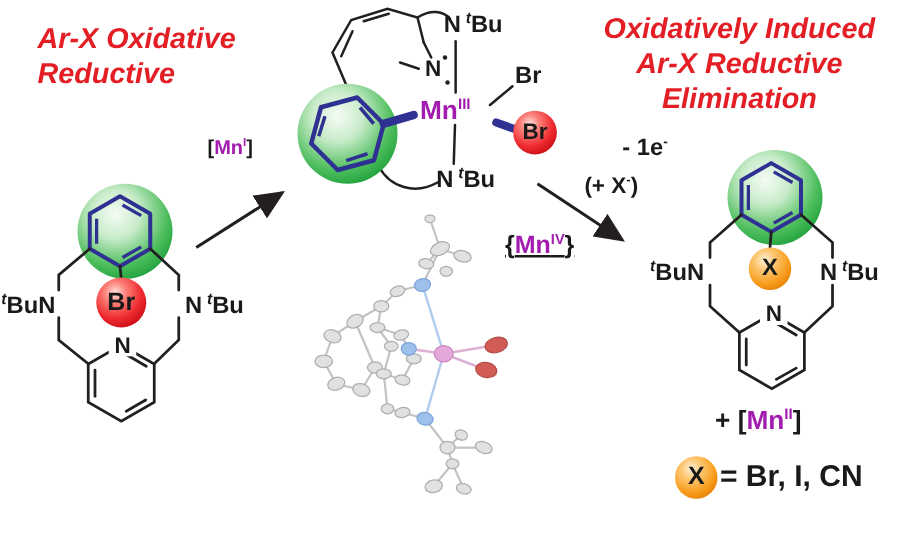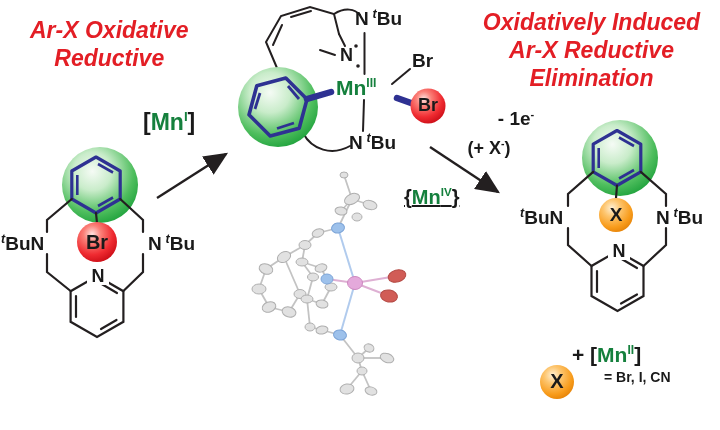--- a/index.html
+++ b/index.html
@@ -1,25 +1,25 @@
 <!DOCTYPE html>
 <html><head>
 <meta charset="utf-8">
 <style>
   html,body{margin:0;padding:0;background:#fff;}
   .canvas{position:relative;width:720px;height:430px;background:#fff;overflow:hidden;
           font-family:"Liberation Sans",sans-serif;}
   svg{position:absolute;left:0;top:0;}
   .lbl{position:absolute;white-space:nowrap;color:#1a1a1a;line-height:1;font-weight:bold;}
   .b{font-weight:bold;}
-  .red{color:#15803d;}
+  .red{color:#a21caf;}
   .blk{color:#1a1a1a;}
   .sup{font-size:58%;vertical-align:super;}
   .supt{font-size:66%;font-style:italic;vertical-align:super;}
-  .title{font-weight:bold;font-style:italic;color:#e31e25;font-size:23px;line-height:28px;text-align:center;}
+  .title{font-weight:bold;font-style:italic;color:#e31e25;font-size:23px;line-height:28px;}
   .tc{text-align:center;}
   .whitebg{background:#fff;padding:0 1px;}
 </style>
 </head>
 <body>
 
 <div class="canvas">
 
 <svg width="720" height="430" viewBox="0 0 720 430">
   <defs>
@@ -210,33 +210,33 @@
 <div class="lbl title" style="left:30px;top:16px;">
   <div>Ar-X Oxidative</div>
   <div>Reductive</div>
 </div>
 <div class="lbl title tc" style="left:463px;top:8px;width:257px;">
   <div>Oxidatively Induced</div>
   <div>Ar-X Reductive</div>
   <div>Elimination</div>
 </div>
 
-<div class="lbl b" style="left:143px;top:110px;font-size:23px;">
+<div class="lbl b" style="left:166px;top:110px;font-size:16px;">
   <span class="blk">[</span><span class="red">Mn</span><span class="red sup">I</span><span class="blk">]</span>
 </div>
 
 <div class="lbl b red" style="left:336px;top:77px;font-size:21px;">
   <span>Mn</span><span class="sup">III</span>
 </div>
 
 <div class="lbl b" style="left:404px;top:186px;font-size:20px;text-decoration:underline;">
   <span class="blk">{</span><span class="red">Mn</span><span class="red sup">IV</span><span class="blk">}</span>
 </div>
 
-<div class="lbl b" style="left:572px;top:344px;font-size:21px;">
+<div class="lbl b" style="left:572px;top:325px;font-size:21px;">
   <span class="blk">+ </span><span class="blk">[</span><span class="red">Mn</span><span class="red sup">II</span><span class="blk">]</span>
 </div>
 
 <div class="lbl b tc" style="left:476px;top:109px;width:80px;font-size:19px;">
   <span>- 1e</span><span class="sup">-</span>
 </div>
 <div class="lbl tc" style="left:449px;top:139px;width:80px;font-size:18px;">
   <span>(+ X</span><span class="sup">-</span><span>)</span>
 </div>
 
@@ -262,15 +262,15 @@
 <div class="lbl" style="left:520px;top:207px;font-size:19px;">
   <span class="supt">t</span><span>Bu</span><span>N</span>
 </div>
 <div class="lbl" style="left:656px;top:207px;font-size:19px;">
   <span>N</span> <span class="supt">t</span><span>Bu</span>
 </div>
 <div class="lbl b tc" style="left:599px;top:205px;width:34px;font-size:19px;">X</div>
 <div class="lbl tc whitebg" style="left:608px;top:242px;width:20px;font-size:18px;">N</div>
 
 <div class="lbl b tc" style="left:540px;top:371px;width:34px;font-size:20px;">X</div>
-<div class="lbl b" style="left:604px;top:370px;font-size:14px;">= Br, I, CN</div>
+<div class="lbl b" style="left:576px;top:370px;font-size:24px;">= Br, I, CN</div>
 
 </div>
 
 </body></html>

